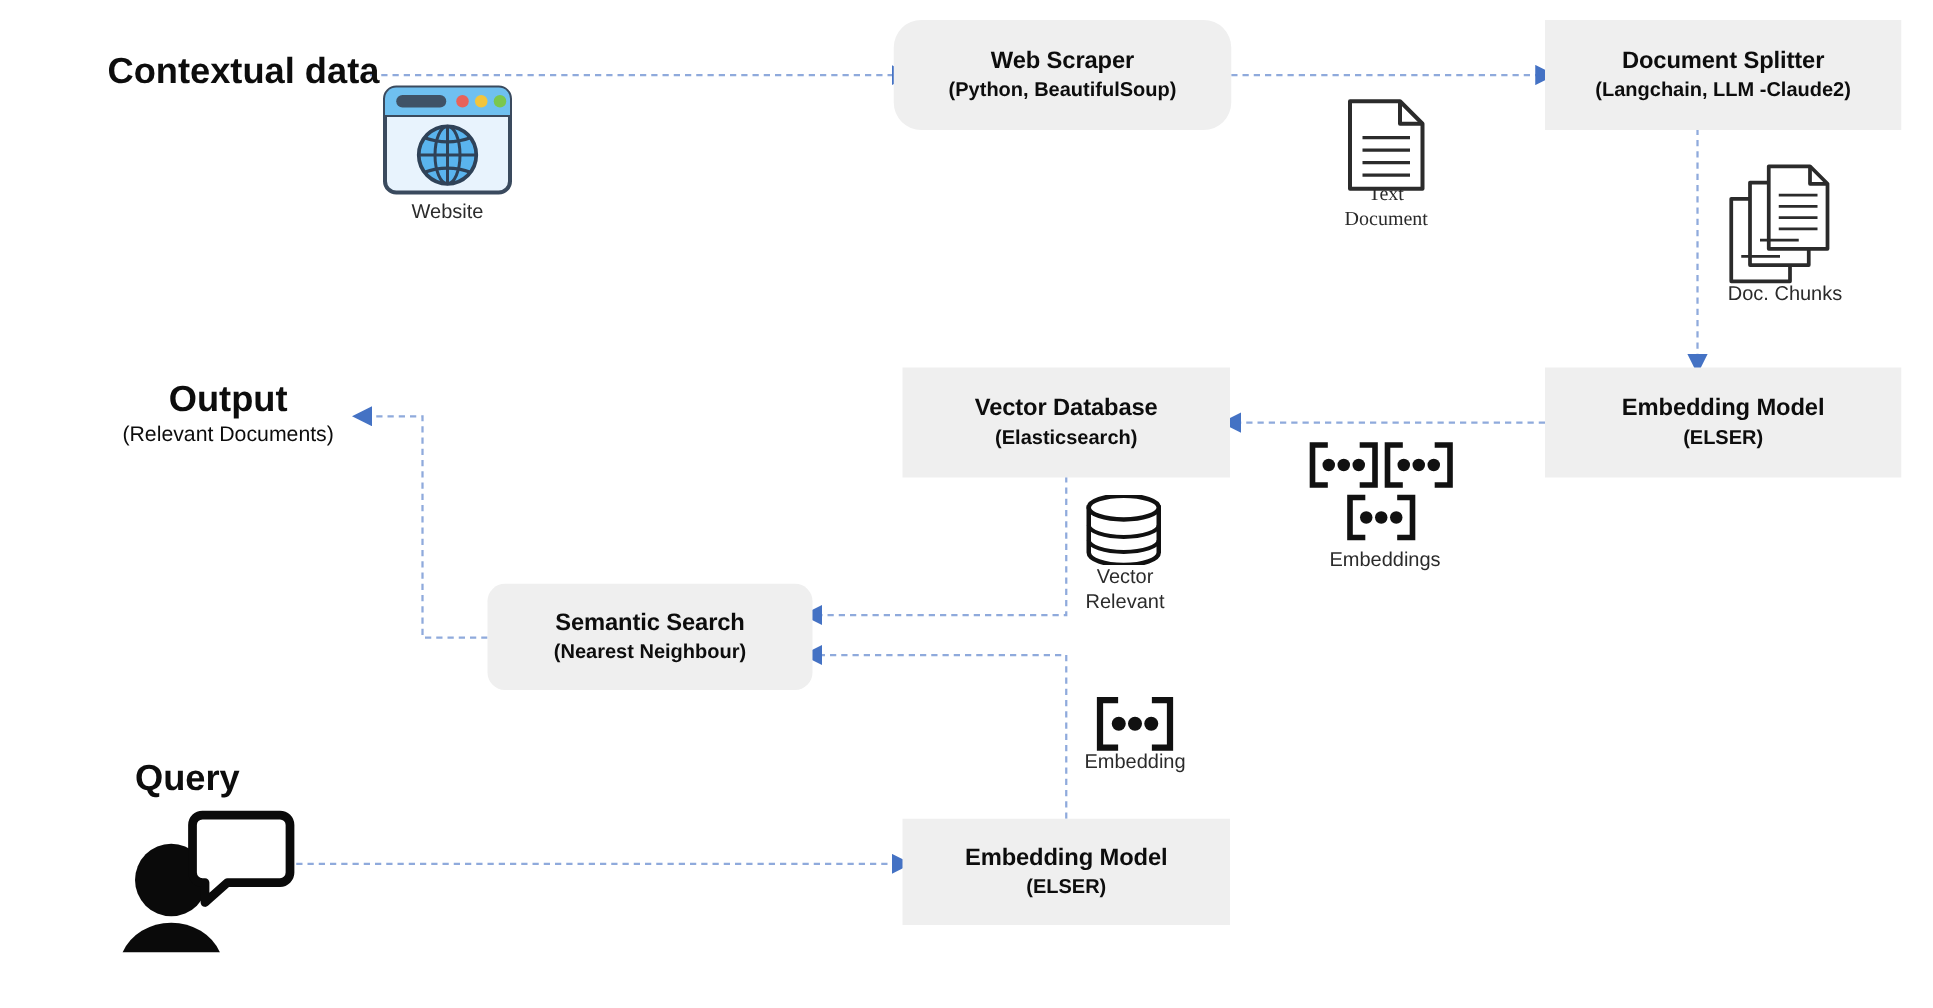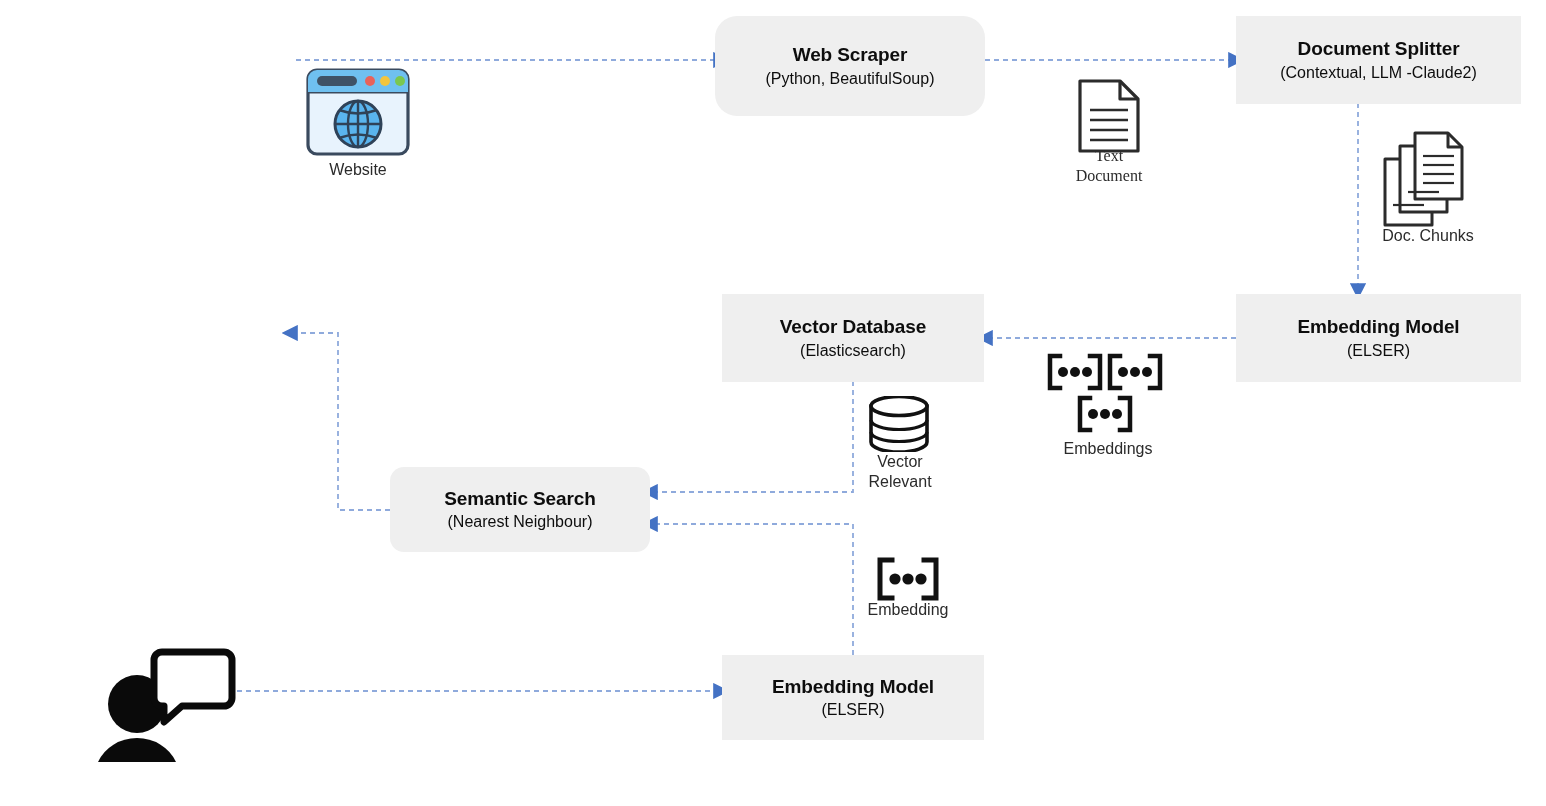--- a/index.html
+++ b/index.html
@@ -33,21 +33,21 @@
     line-height: 1.25;
   }
   .box .t1 {
     font-size: 19px;
     font-weight: bold;
     letter-spacing: -0.1px;
     white-space: nowrap;
   }
   .box .t2 {
     font-size: 16px;
-    font-weight: normal;
+    font-weight: bold;
     white-space: nowrap;
     margin-top: 2px;
   }
   
   .headline {
     position: absolute;
     text-align: center;
     white-space: nowrap;
   }
   .headline .h-main {
@@ -111,28 +111,28 @@
       <path d="M853,381 L853,492 L656,492" marker-end="url(#ah-l)"></path>
 
       <path d="M853,655 L853,524 L656,524" marker-end="url(#ah-l)"></path>
 
       <path d="M390,510 L338,510 L338,333 L296,333" marker-end="url(#ah-l)"></path>
 
       <path d="M228,691 L715,691" marker-end="url(#ah-r)"></path>
     </g>
   </svg>
 
-  <div class="box" style="left:715px; top:16px; width:270px; height:100px;border-radius:22px;">
+  <div class="box" style="left:715px; top:16px; width:270px; height:88px;border-radius:22px;">
     <span class="t1">Web Scraper</span>
     <span class="t2">(Python, BeautifulSoup)</span>
   </div>
 
   <div class="box" style="left:1236px; top:16px; width:285px; height:88px;">
     <span class="t1">Document Splitter</span>
-    <span class="t2">(Contextual, LLM -Claude2)</span>
+    <span class="t2">(Langchain, LLM -Claude2)</span>
   </div>
 
   <div class="box" style="left:1236px; top:294px; width:285px; height:88px;">
     <span class="t1">Embedding Model</span>
     <span class="t2">(ELSER)</span>
   </div>
 
   <div class="box" style="left:722px; top:294px; width:262px; height:88px;">
     <span class="t1">Vector Database</span>
     <span class="t2">(Elasticsearch)</span>
@@ -141,22 +141,32 @@
   <div class="box" style="left:390px; top:467px; width:260px; height:85px;border-radius:14px;">
     <span class="t1">Semantic Search</span>
     <span class="t2">(Nearest Neighbour)</span>
   </div>
 
   <div class="box" style="left:722px; top:655px; width:262px; height:85px;">
     <span class="t1">Embedding Model</span>
     <span class="t2">(ELSER)</span>
   </div>
 
-
-
+  <div class="headline" style="left:86px; top:42px; width:206px;">
+    <span class="h-main">Contextual data</span>
+  </div>
+
+  <div class="headline" style="left:70px; top:305px; width:225px;">
+    <span class="h-main">Output</span>
+    <span class="h-sub">(Relevant Documents)</span>
+  </div>
+
+  <div class="headline" style="left:108px; top:608px; width:160px; text-align:left;">
+    <span class="h-main">Query</span>
+  </div>
 
   <svg class="icon-svg" style="left:306px; top:68px; width:104px; height:88px;" viewBox="0 0 104 88">
     <rect x="2" y="2" width="100" height="84" rx="9" fill="#e8f3fd" stroke="#3a4a5e" stroke-width="3.2"></rect>
     <path d="M2,24 L102,24" stroke="#3a4a5e" stroke-width="3.2" fill="none"></path>
     <path d="M2,11 a9,9 0 0 1 9,-9 h82 a9,9 0 0 1 9,9 v13 h-100 z" fill="#6fc0f0"></path>
     <rect x="11" y="8" width="40" height="10" rx="5" fill="#3f5266"></rect>
     <circle cx="64" cy="13" r="5" fill="#e8625a"></circle>
     <circle cx="79" cy="13" r="5" fill="#f2c53d"></circle>
     <circle cx="94" cy="13" r="5" fill="#7ac74f"></circle>
     <circle cx="52" cy="56" r="23" fill="#5ab4ee" stroke="#2f4258" stroke-width="3"></circle>

